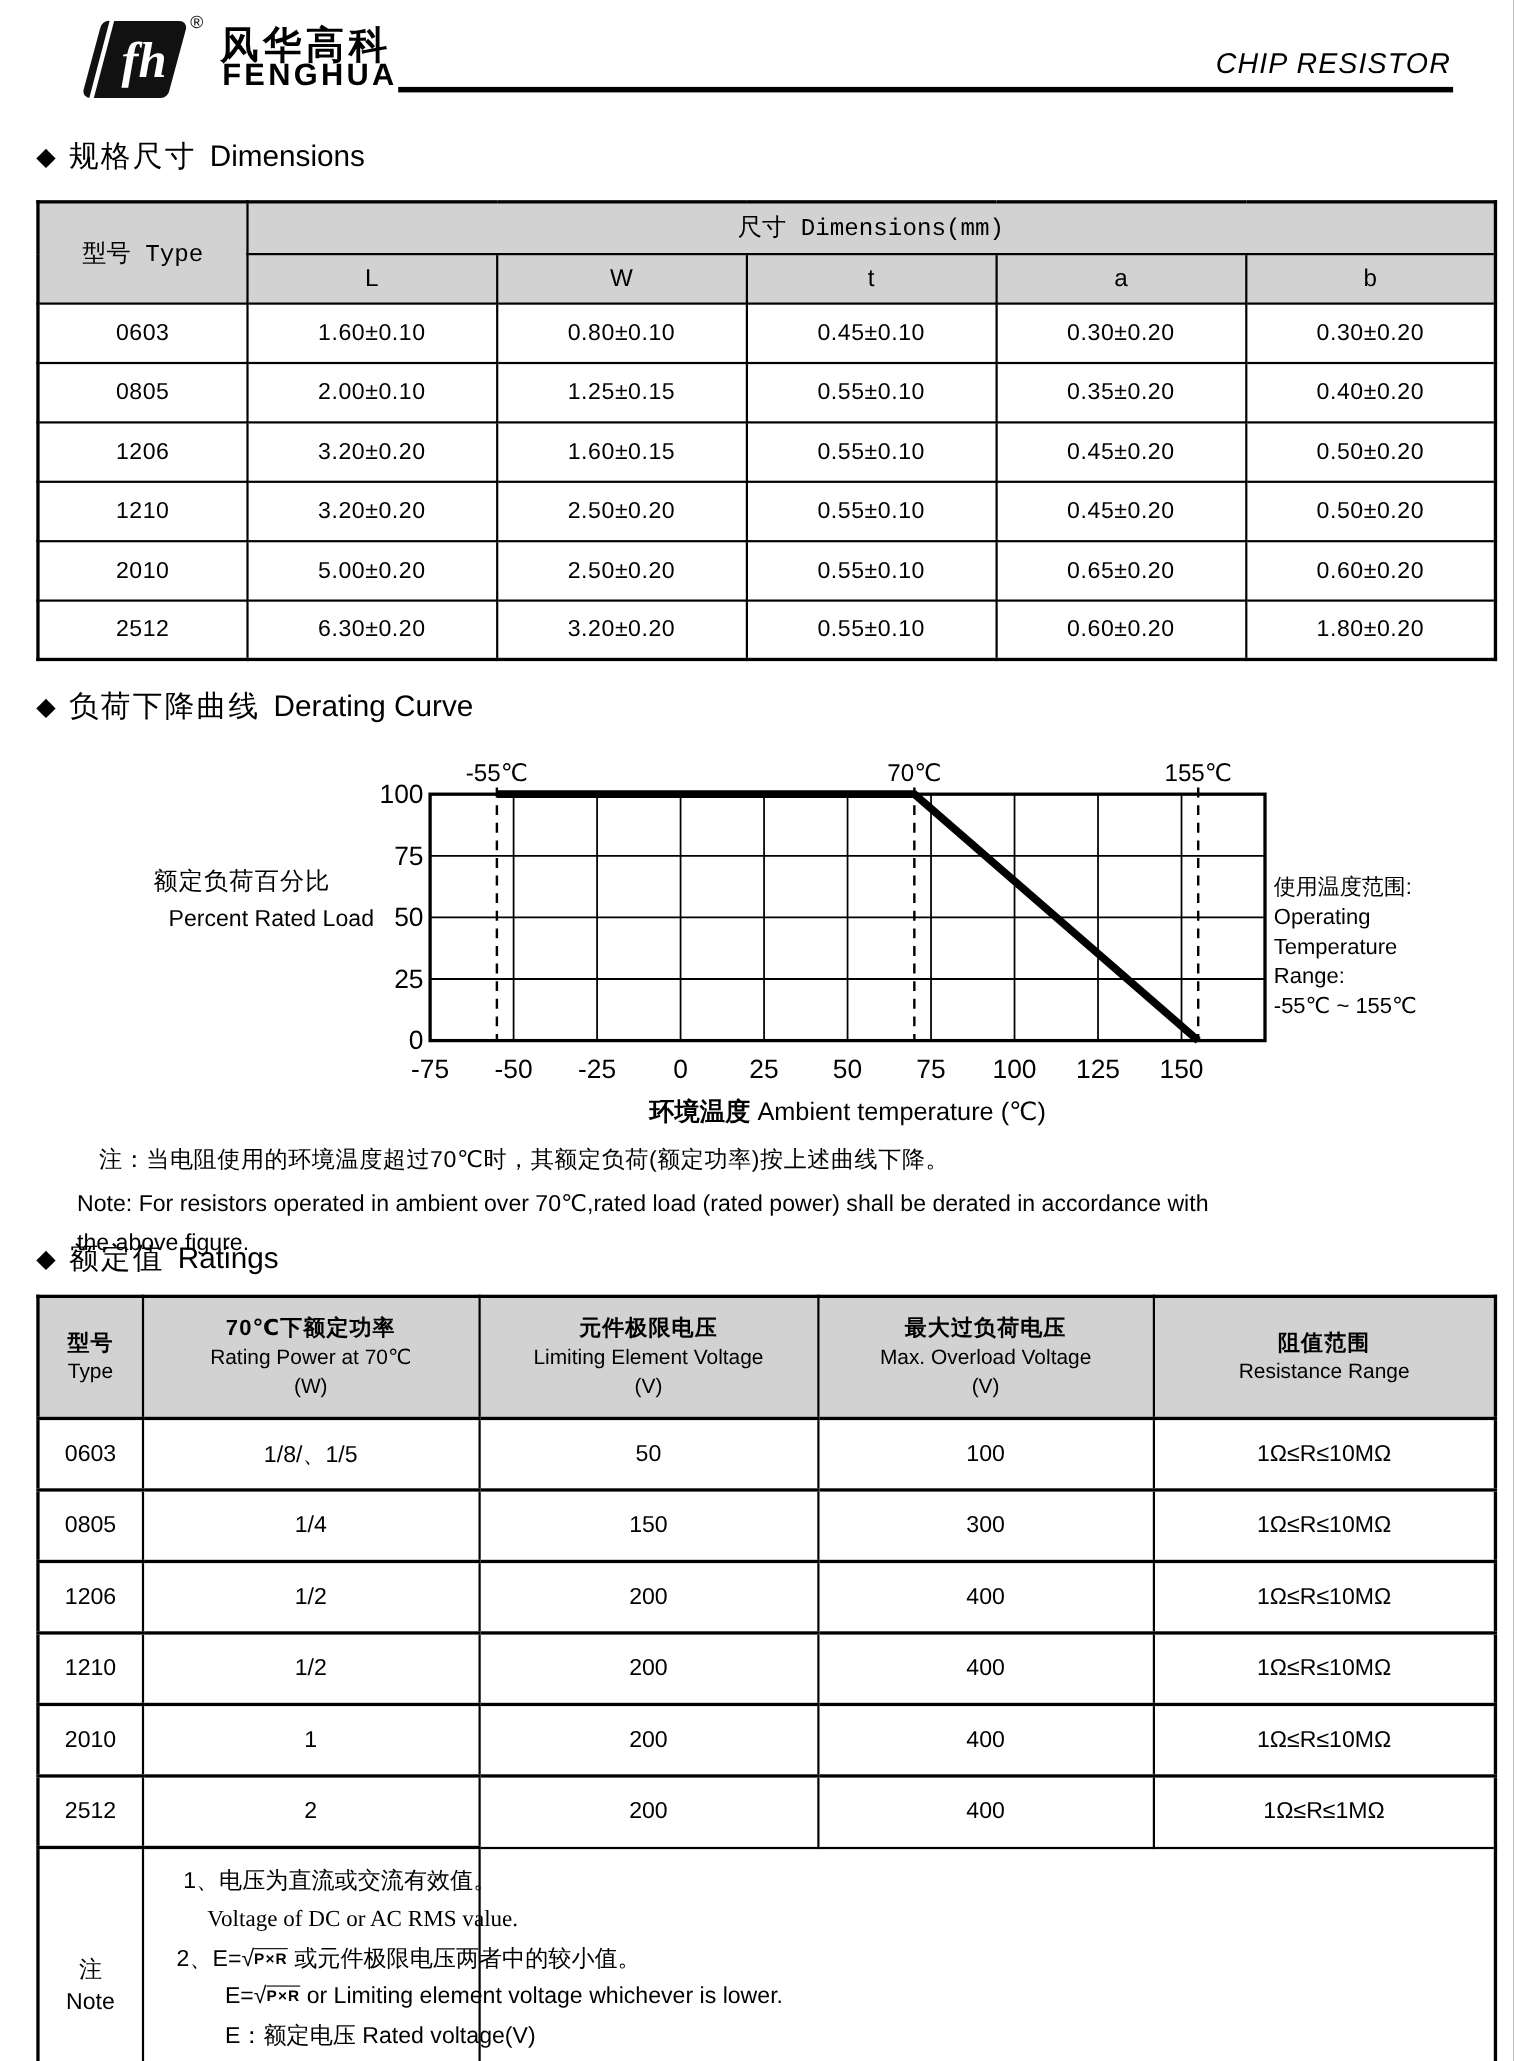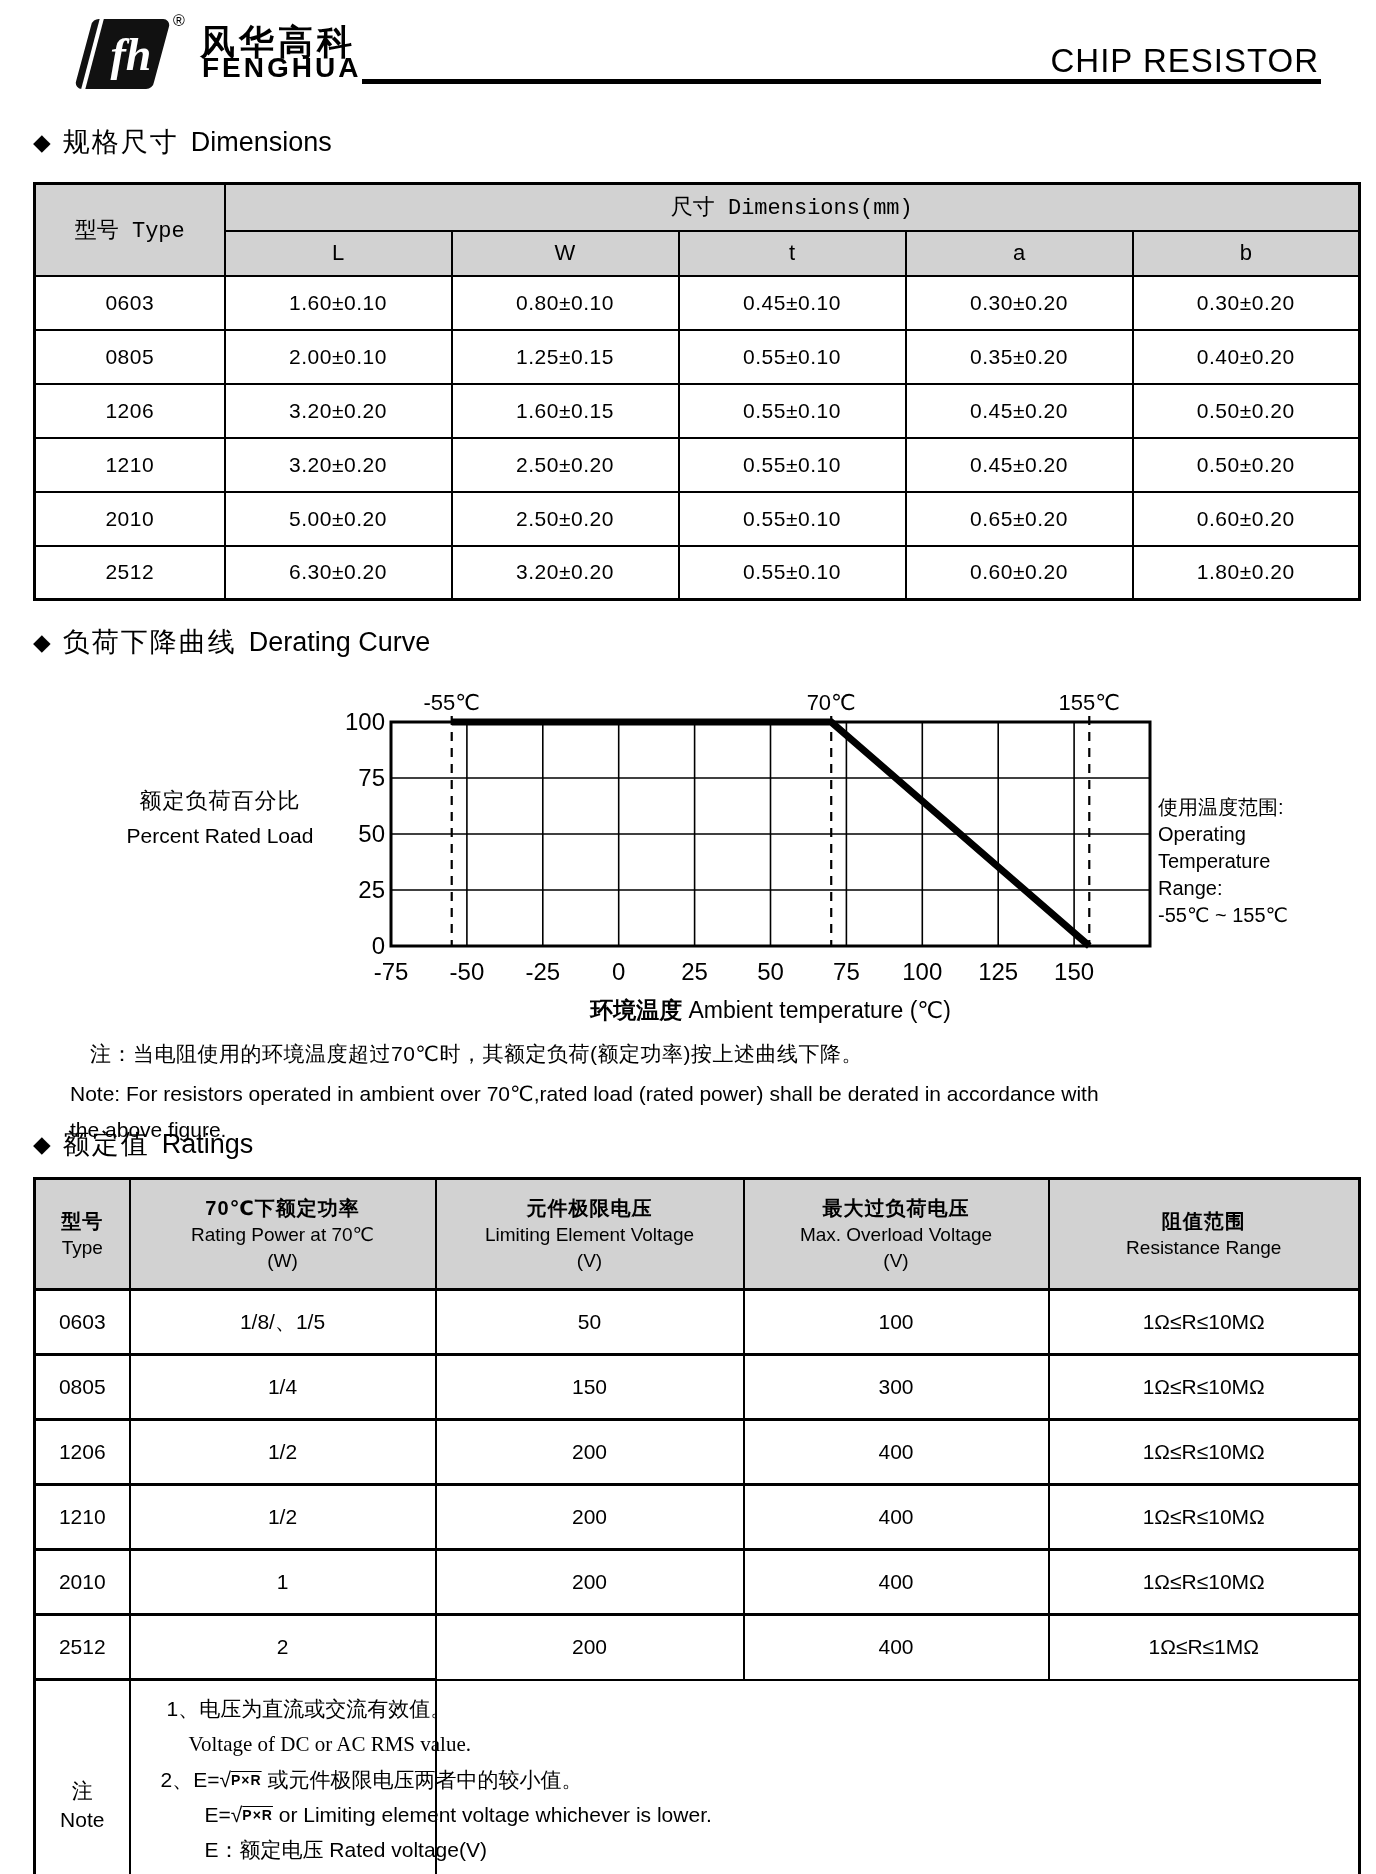--- a/index.html
+++ b/index.html
@@ -5,21 +5,21 @@
   :root{ --ink:#000; --hdr:#d2d2d2; --bg:#fff; }
   html,body{margin:0;padding:0;background:#888;}
   #page{position:relative;width:1376px;height:1874px;background:var(--bg);
         font-family:"Liberation Sans","DejaVu Sans",sans-serif;color:var(--ink);
         overflow:hidden;margin:0 auto;}
   
   .logo-mark{position:absolute;left:75px;top:18px;}
   .reg{position:absolute;left:173px;top:12px;font-size:16px;}
   .brand-cn{position:absolute;left:200px;top:24px;font-size:35px;font-weight:bold;letter-spacing:4px;line-height:1;}
   .brand-en{position:absolute;left:202px;top:54px;font-size:28px;font-weight:bold;letter-spacing:3px;line-height:1;text-align:right;}
-  .doc-title{position:absolute;right:57px;top:42px;font-size:33px;letter-spacing:1px;}
+  .doc-title{position:absolute;right:57px;top:42px;font-size:26px;letter-spacing:1px;font-style:italic;}
   .header-rule{position:absolute;left:362px;top:79px;width:959px;height:5px;background:var(--ink);}
   
   .sec{position:absolute;left:33px;display:flex;align-items:center;font-size:27px;white-space:nowrap;}
   .sec .bullet{font-size:23px;margin-right:12px;}
   .sec .cn{font-weight:normal;letter-spacing:2px;margin-right:12px;}
   .sec.s1{top:124px;} .sec.s2{top:624px;} .sec.s3{top:1126px;}
   
   table{border-collapse:collapse;table-layout:fixed;position:absolute;background:var(--bg);}
   td,th{border:2px solid var(--ink);text-align:center;vertical-align:middle;padding:0;font-weight:normal;}
   table.dims{left:33px;top:182px;width:1325px;border:3px solid var(--ink);}
@@ -37,21 +37,21 @@
   td.note-label{font-size:21px;line-height:29px;}
   td.note-body{text-align:left;vertical-align:top;padding-top:14px;font-size:20px;}
   .nline{margin-bottom:9px;white-space:nowrap;}
   .ind-0{padding-left:36px;} .ind-1{padding-left:58px;font-family:Liberation Serif, serif;} .ind-2{padding-left:30px;} .ind-3{padding-left:74px;}
   .sqrt{font-size:21px;} 
   .rad{font-size:14px;font-weight:bold;text-decoration:overline;letter-spacing:1px;position:relative;top:-2px;}
   
   .chart-svg{position:absolute;left:340px;top:688px;}
   .ylabel{position:absolute;left:100px;top:786px;width:240px;text-align:center;}
   .ylabel .cn{font-size:22px;letter-spacing:1px;margin-bottom:8px;}
-  .ylabel .en{font-size:21px;}
+  .ylabel .en{font-size:21px;text-align:right;}
   .right-note{position:absolute;left:1158px;top:794px;font-size:20px;line-height:27px;}
   
   .dnote{position:absolute;font-size:21px;white-space:nowrap;}
   .dnote.l1{left:90px;top:1040px;letter-spacing:.5px;}
   .dnote.l2{left:70px;top:1082px;}
   .dnote.l3{left:70px;top:1118px;}
 </style>
 </head>
 <body>
 

